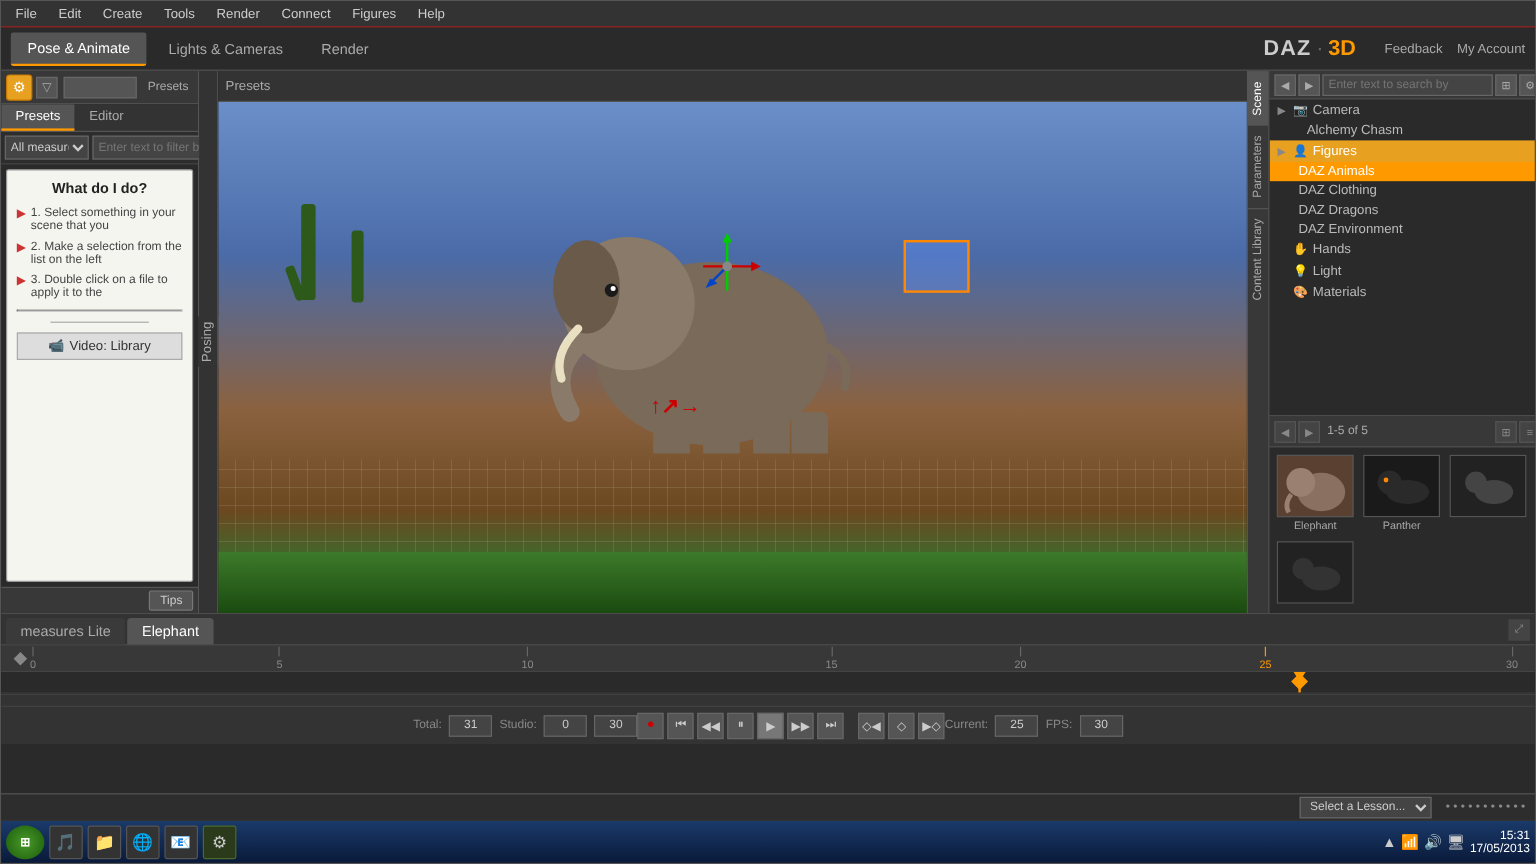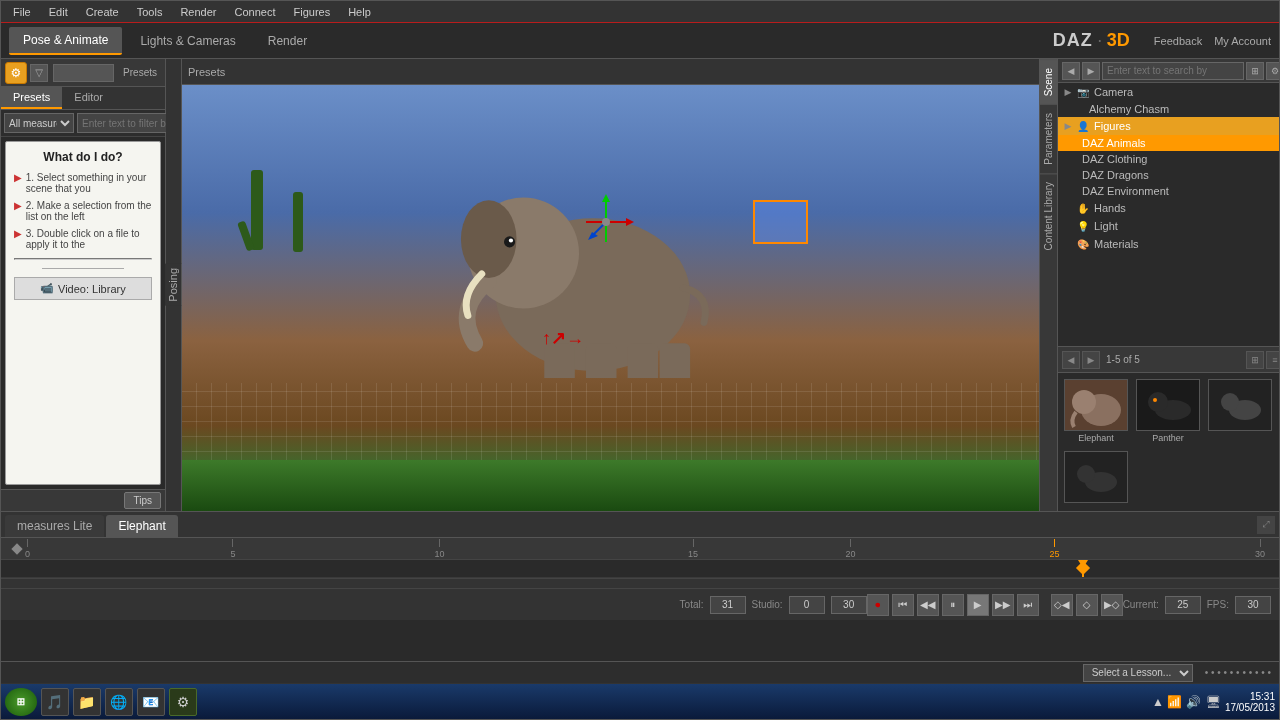--- a/index.html
+++ b/index.html
@@ -597,21 +597,21 @@
       background: #2a2a2a;
       border-bottom: 1px solid #3a3a3a;
       position: relative;
     }
 
     .timeline-controls {
       height: 32px;
       background: #333;
       display: flex;
       align-items: center;
-      justify-content: flex-end;
+      justify-content: center;
       padding: 0 8px;
       border-top: 1px solid #444;
     }
     .tl-left {
       display: flex;
       align-items: center;
       gap: 6px;
     }
     .tl-label {
       font-size: 10px;

